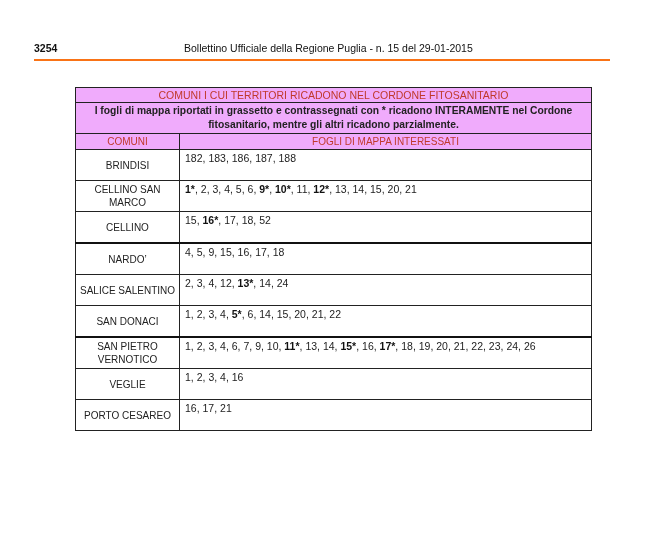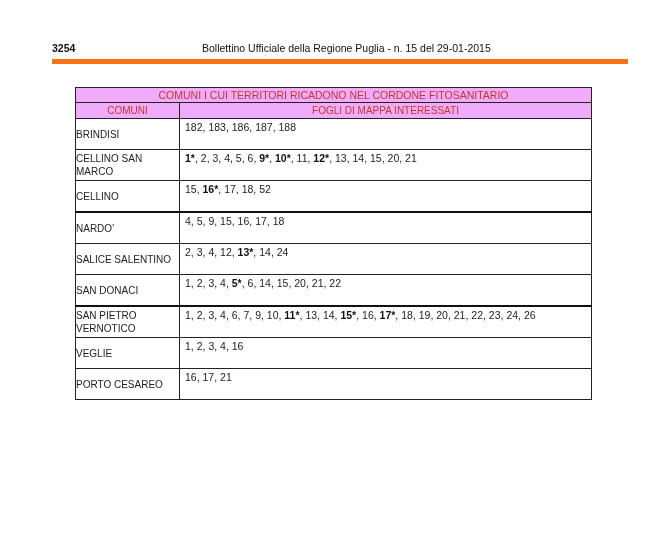--- a/index.html
+++ b/index.html
@@ -1,22 +1,22 @@
 <!DOCTYPE html>
 <html><head>
 <meta charset="utf-8">
 <style>
   html, body { margin: 0; padding: 0; }
   body {
     width: 646px; height: 546px; background: #ffffff; position: relative; overflow: hidden;
     font-family: "Liberation Sans", "DejaVu Sans", sans-serif; color: #222;
   }
   .page-header {
-    position: absolute; left: 52px; top: 40px; width: 576px; height: 19px;
-    border-bottom: 5px solid #f97316;
+    position: absolute; left: 34px; top: 40px; width: 576px; height: 19px;
+    border-bottom: 2px solid #f97316;
   }
   .page-number {
     position: absolute; left: 0; top: 2px; font-size: 10.5px; font-weight: bold; color: #111;
   }
   .bulletin-title {
     position: absolute; left: 150px; top: 2px; font-size: 10.5px; color: #111; white-space: nowrap;
   }
   table.main {
     position: absolute; left: 75px; top: 87px; width: 516px;
     border-collapse: collapse; table-layout: fixed;
@@ -30,21 +30,21 @@
     height: 14px; text-align: center; color: #c0392b; font-size: 10.5px; line-height: 14px;
   }
   .desc-cell {
     height: 30px; text-align: center; font-weight: bold; color: #222; font-size: 10.3px; line-height: 14px;
   }
   .head-cell {
     height: 15px; text-align: center; color: #c0392b; font-size: 10px; line-height: 15px;
   }
   .row td { height: 28px; }
   .comune-cell {
-    vertical-align: middle; font-size: 10px; line-height: 13px; color: #222; margin-top: 16px;
+    text-align: center; vertical-align: middle; font-size: 10px; line-height: 13px; color: #222; margin-top: 16px;
   }
   .fogli-cell {
     vertical-align: top; padding: 2px 0 0 5px !important; font-size: 10.5px; line-height: 13px; color: #222;
     white-space: nowrap;
     margin-top: 20px;
   }
   .fogli-cell b { font-weight: bold; color: #111; }
   tr.thick-top td { border-top: 2px solid #111; }
 </style>
 </head>
@@ -56,20 +56,23 @@
 </div>
 
 <table class="main">
   <colgroup>
     <col style="width:104px">
     <col style="width:412px">
   </colgroup>
   <tbody id="tbody">
     <tr>
       <td colspan="2" class="peach title-cell">COMUNI I CUI TERRITORI RICADONO NEL CORDONE FITOSANITARIO</td>
+    </tr>
+    <tr>
+      <td colspan="2" class="peach desc-cell">I fogli di mappa riportati in grassetto e contrassegnati con * ricadono INTERAMENTE nel Cordone fitosanitario, mentre gli altri ricadono parzialmente.</td>
     </tr>
     <tr>
       <td class="peach head-cell">COMUNI</td>
       <td class="peach head-cell">FOGLI DI MAPPA INTERESSATI</td>
     </tr>
   <tr class="row">
         <td class="comune-cell">BRINDISI</td>
         <td class="fogli-cell"><span>182</span>, <span>183</span>, <span>186</span>, <span>187</span>, <span>188</span></td>
       </tr>
       <tr class="row">

